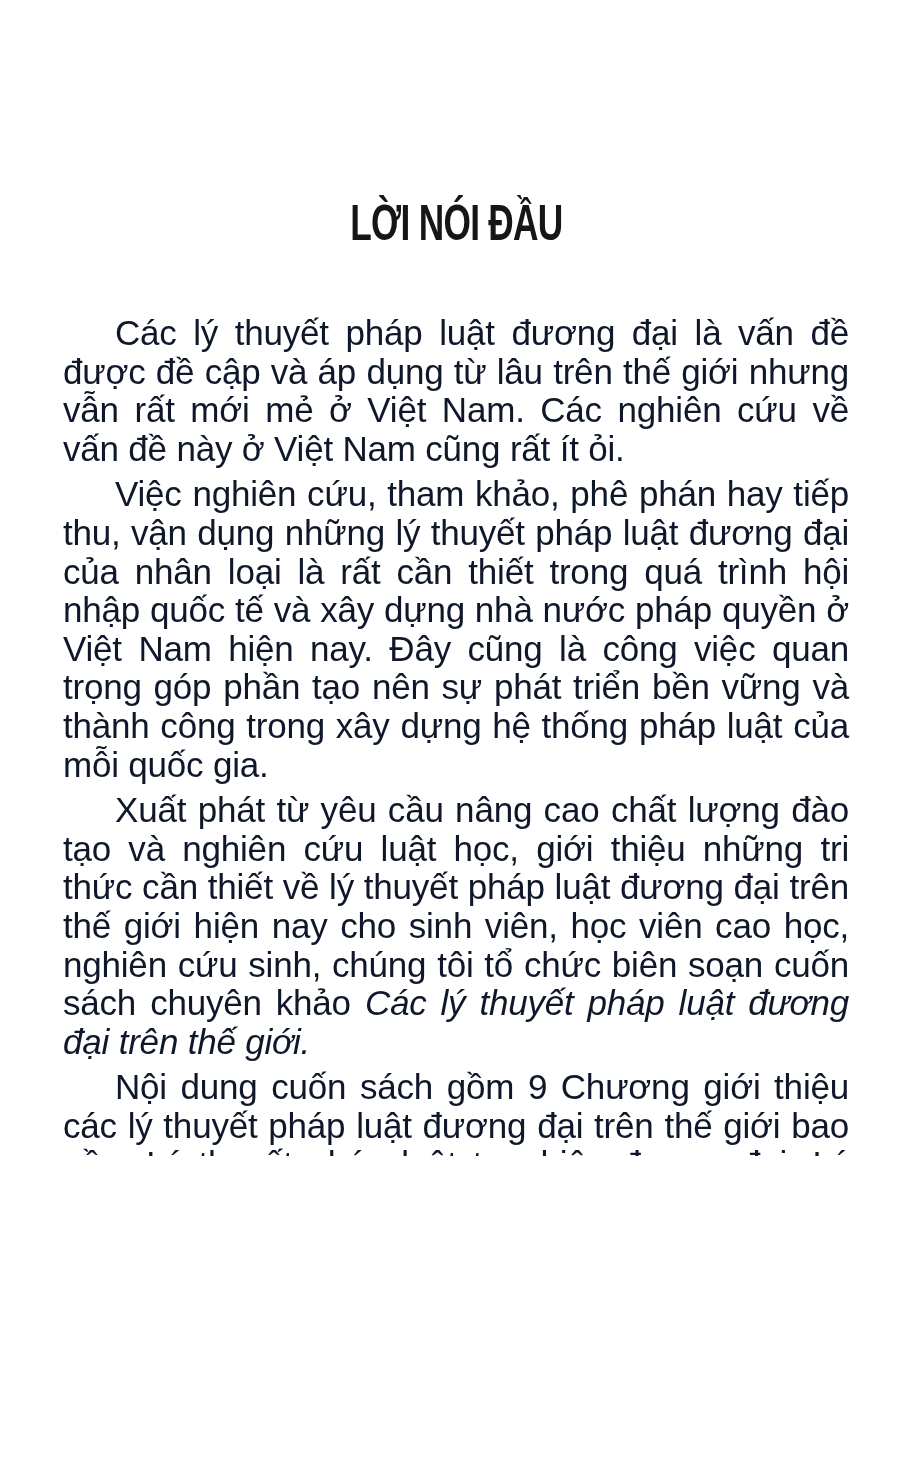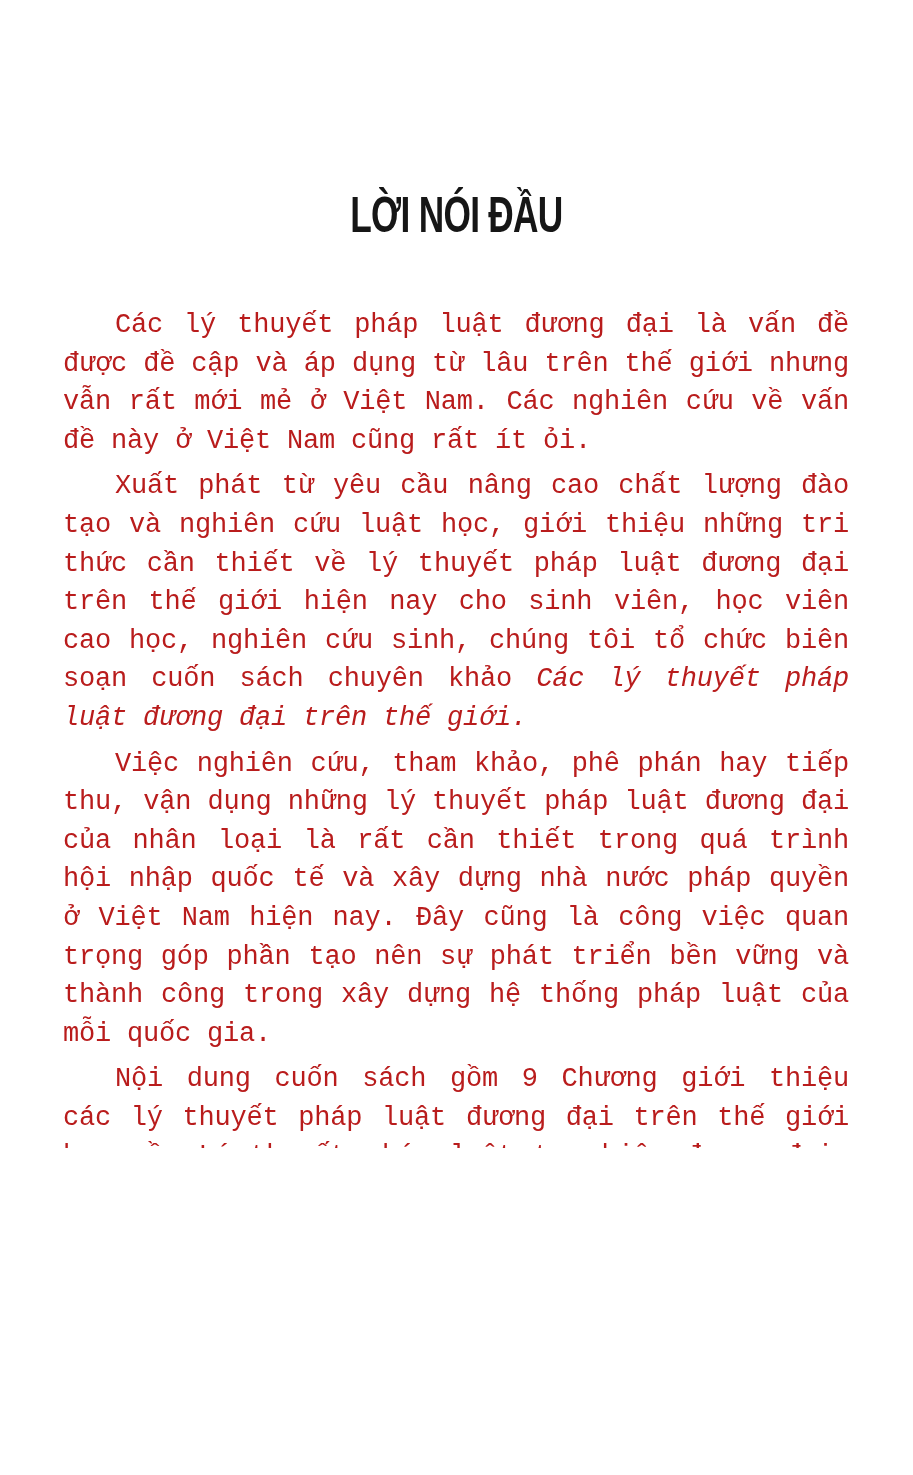--- a/index.html
+++ b/index.html
@@ -4,21 +4,21 @@
 <style>
   html, body {
     margin: 0;
     padding: 0;
     background: #ffffff;
   }
   .page {
     position: relative;
     width: 913px;
     height: 1140px;
-    margin: 8px auto;
+    margin: 16px auto;
     background: #ffffff;
     color: #1b1b1b;
     box-sizing: border-box;
     padding: 183px 64px 0 63px;
     overflow: hidden;
   }
   .title {
     margin: 0;
     text-align: center;
     height: 48px;
@@ -34,47 +34,47 @@
     letter-spacing: -1px;
     transform: scale(0.72, 1.02);
     transform-origin: center;
     color: #161616;
   }
   .content {
     margin-top: 67px;
   }
   .para {
     margin: 0 0 7px 0;
-    font-family: Liberation Mono, monospace;
-    font-size: 27px;
+    font-family: Liberation Sans, sans-serif;
+    font-size: 35px;
     line-height: 38.6px;
     text-align: justify;
     text-indent: 52px;
     letter-spacing: -0.2px;
-    color: #b91c1c;
+    color: #0f172a;
   }
   .para .em {
     font-style: italic;
   }
 </style>
 </head>
 <body>
 
 <div class="page">
   <h1 class="title">
     <span class="title-inner">LỜI NÓI ĐẦU</span>
   </h1>
 
   <div class="content">
     <p class="para">
       <span>Các lý thuyết pháp luật đương đại là vấn đề được đề cập và áp dụng từ lâu trên thế giới nhưng vẫn rất mới mẻ ở Việt Nam. Các nghiên cứu về vấn đề này ở Việt Nam cũng rất ít ỏi.</span><i class="em"></i>
     </p>
     <p class="para">
-      <span>Xuất phát từ yêu cầu nâng cao chất lượng đào tạo và nghiên cứu luật học, giới thiệu những tri thức cần thiết về lý thuyết pháp luật đương đại trên thế giới hiện nay cho sinh viên, học viên cao học, nghiên cứu sinh, chúng tôi tổ chức biên soạn cuốn sách chuyên khảo </span><i class="em">Các lý thuyết pháp luật đương đại trên thế giới.</i>
+      <span>Việc nghiên cứu, tham khảo, phê phán hay tiếp thu, vận dụng những lý thuyết pháp luật đương đại của nhân loại là rất cần thiết trong quá trình hội nhập quốc tế và xây dựng nhà nước pháp quyền ở Việt Nam hiện nay. Đây cũng là công việc quan trọng góp phần tạo nên sự phát triển bền vững và thành công trong xây dựng hệ thống pháp luật của mỗi quốc gia.</span><i class="em"></i>
     </p>
     <p class="para">
-      <span>Việc nghiên cứu, tham khảo, phê phán hay tiếp thu, vận dụng những lý thuyết pháp luật đương đại của nhân loại là rất cần thiết trong quá trình hội nhập quốc tế và xây dựng nhà nước pháp quyền ở Việt Nam hiện nay. Đây cũng là công việc quan trọng góp phần tạo nên sự phát triển bền vững và thành công trong xây dựng hệ thống pháp luật của mỗi quốc gia.</span><i class="em"></i>
+      <span>Xuất phát từ yêu cầu nâng cao chất lượng đào tạo và nghiên cứu luật học, giới thiệu những tri thức cần thiết về lý thuyết pháp luật đương đại trên thế giới hiện nay cho sinh viên, học viên cao học, nghiên cứu sinh, chúng tôi tổ chức biên soạn cuốn sách chuyên khảo </span><i class="em">Các lý thuyết pháp luật đương đại trên thế giới.</i>
     </p>
     <p class="para">
       <span>Nội dung cuốn sách gồm 9 Chương giới thiệu các lý thuyết pháp luật đương đại trên thế giới bao gồm Lý thuyết pháp luật tự nhiên đương đại, Lý thuyết pháp luật thực chứng đương đại, Lý thuyết pháp luật của Hans Kelsen, Lý thuyết pháp luật của Ronald Dworkin, Lý thuyết pháp luật của chủ nghĩa hiện thực Mỹ, Lý thuyết pháp luật của chủ nghĩa Marx và chủ nghĩa Marx hiện đại và các lý thuyết khác. Chương cuối cùng các tác giả trình bày khái quát về tình hình nghiên cứu các lý thuyết pháp luật đương đại ở Việt Nam và gợi mở các hướng nghiên cứu tiếp theo.</span><i class="em"></i>
     </p>
   </div>
 </div>
 
 </body></html>

